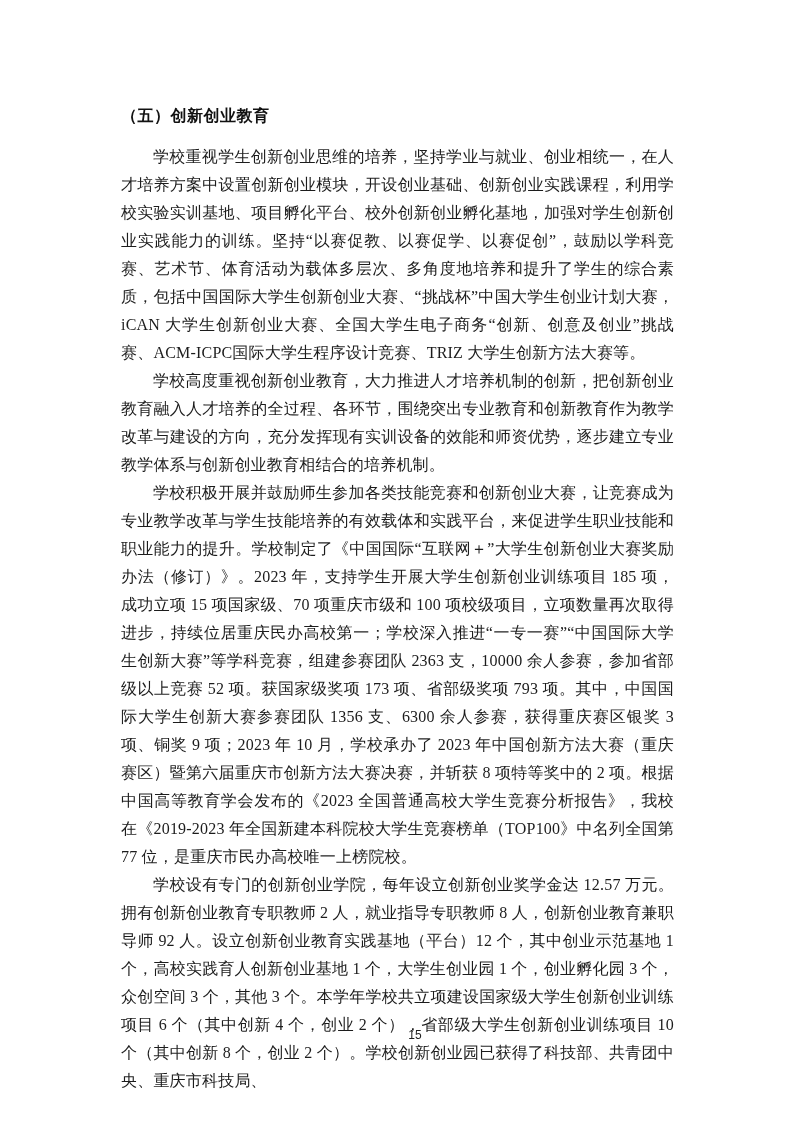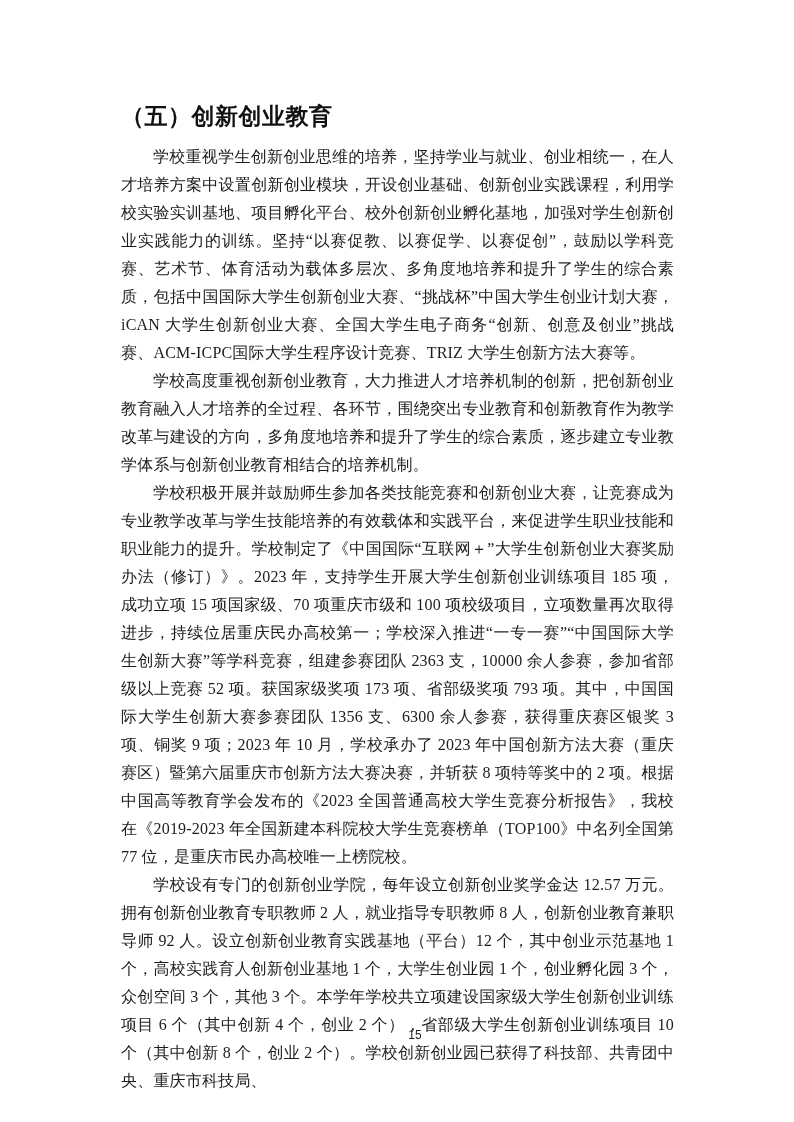--- a/index.html
+++ b/index.html
@@ -22,21 +22,21 @@
   .content {
     position: absolute;
     left: 121px;
     top: 104px;
     width: 553px;
   }
 
   .section-heading {
     font-family: "Liberation Sans", "DejaVu Sans", sans-serif;
     font-weight: bold;
-    font-size: 23px;
+    font-size: 16px;
     line-height: 24px;
     letter-spacing: 0.5px;
     color: #111111;
     margin: 0 0 15px 0;
   }
 
   .para {
     font-size: 16px;
     line-height: 28px;
     text-align: justify;
@@ -61,21 +61,21 @@
 </style>
 </head>
 <body>
 
 <div class="page">
   <div class="content">
     <h2 class="section-heading">（五）创新创业教育</h2>
 
     <p class="para">学校重视学生创新创业思维的培养，坚持学业与就业、创业相统一，在人才培养方案中设置创新创业模块，开设创业基础、创新创业实践课程，利用学校实验实训基地、项目孵化平台、校外创新创业孵化基地，加强对学生创新创业实践能力的训练。坚持“以赛促教、以赛促学、以赛促创”，鼓励以学科竞赛、艺术节、体育活动为载体多层次、多角度地培养和提升了学生的综合素质，包括中国国际大学生创新创业大赛、“挑战杯”中国大学生创业计划大赛，iCAN 大学生创新创业大赛、全国大学生电子商务“创新、创意及创业”挑战赛、ACM-ICPC国际大学生程序设计竞赛、TRIZ 大学生创新方法大赛等。</p>
 
-    <p class="para">学校高度重视创新创业教育，大力推进人才培养机制的创新，把创新创业教育融入人才培养的全过程、各环节，围绕突出专业教育和创新教育作为教学改革与建设的方向，多角度地培养和提升了学生的综合素质，逐步建立专业教学体系与创新创业教育相结合的培养机制。</p>
+    <p class="para">学校高度重视创新创业教育，大力推进人才培养机制的创新，把创新创业教育融入人才培养的全过程、各环节，围绕突出专业教育和创新教育作为教学改革与建设的方向，充分发挥现有实训设备的效能和师资优势，逐步建立专业教学体系与创新创业教育相结合的培养机制。</p>
 
     <p class="para">学校积极开展并鼓励师生参加各类技能竞赛和创新创业大赛，让竞赛成为专业教学改革与学生技能培养的有效载体和实践平台，来促进学生职业技能和职业能力的提升。学校制定了《中国国际“互联网＋”大学生创新创业大赛奖励办法（修订）》。2023 年，支持学生开展大学生创新创业训练项目 185 项，成功立项 15 项国家级、70 项重庆市级和 100 项校级项目，立项数量再次取得进步，持续位居重庆民办高校第一；学校深入推进“一专一赛”“中国国际大学生创新大赛”等学科竞赛，组建参赛团队 2363 支，10000 余人参赛，参加省部级以上竞赛 52 项。获国家级奖项 173 项、省部级奖项 793 项。其中，中国国际大学生创新大赛参赛团队 1356 支、6300 余人参赛，获得重庆赛区银奖 3 项、铜奖 9 项；2023 年 10 月，学校承办了 2023 年中国创新方法大赛（重庆赛区）暨第六届重庆市创新方法大赛决赛，并斩获 8 项特等奖中的 2 项。根据中国高等教育学会发布的《2023 全国普通高校大学生竞赛分析报告》，我校在《2019-2023 年全国新建本科院校大学生竞赛榜单（TOP100》中名列全国第 77 位，是重庆市民办高校唯一上榜院校。</p>
 
     <p class="para">学校设有专门的创新创业学院，每年设立创新创业奖学金达 12.57 万元。拥有创新创业教育专职教师 2 人，就业指导专职教师 8 人，创新创业教育兼职导师 92 人。设立创新创业教育实践基地（平台）12 个，其中创业示范基地 1 个，高校实践育人创新创业基地 1 个，大学生创业园 1 个，创业孵化园 3 个，众创空间 3 个，其他 3 个。本学年学校共立项建设国家级大学生创新创业训练项目 6 个（其中创新 4 个，创业 2 个），省部级大学生创新创业训练项目 10 个（其中创新 8 个，创业 2 个）。学校创新创业园已获得了科技部、共青团中央、重庆市科技局、</p>
   </div>
 
   <div class="page-number">15</div>
 </div>
 
 </body></html>

